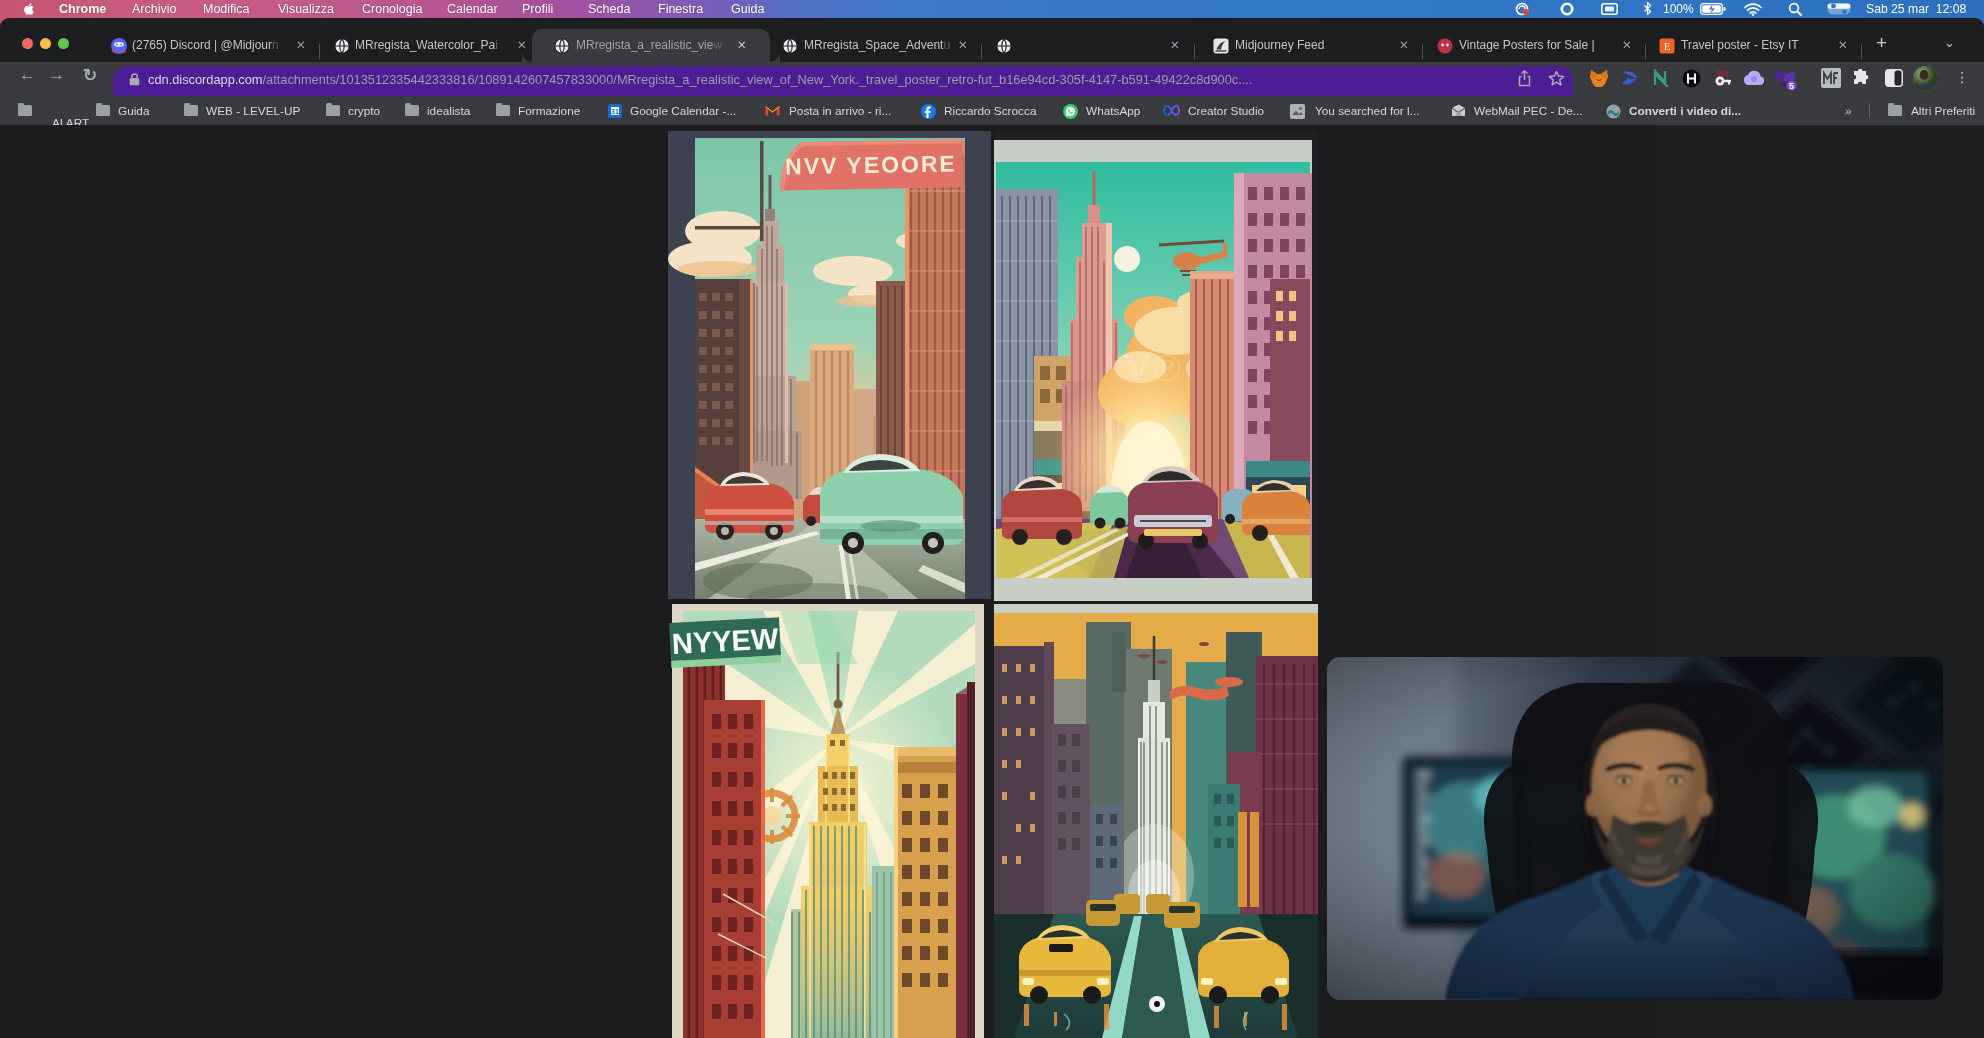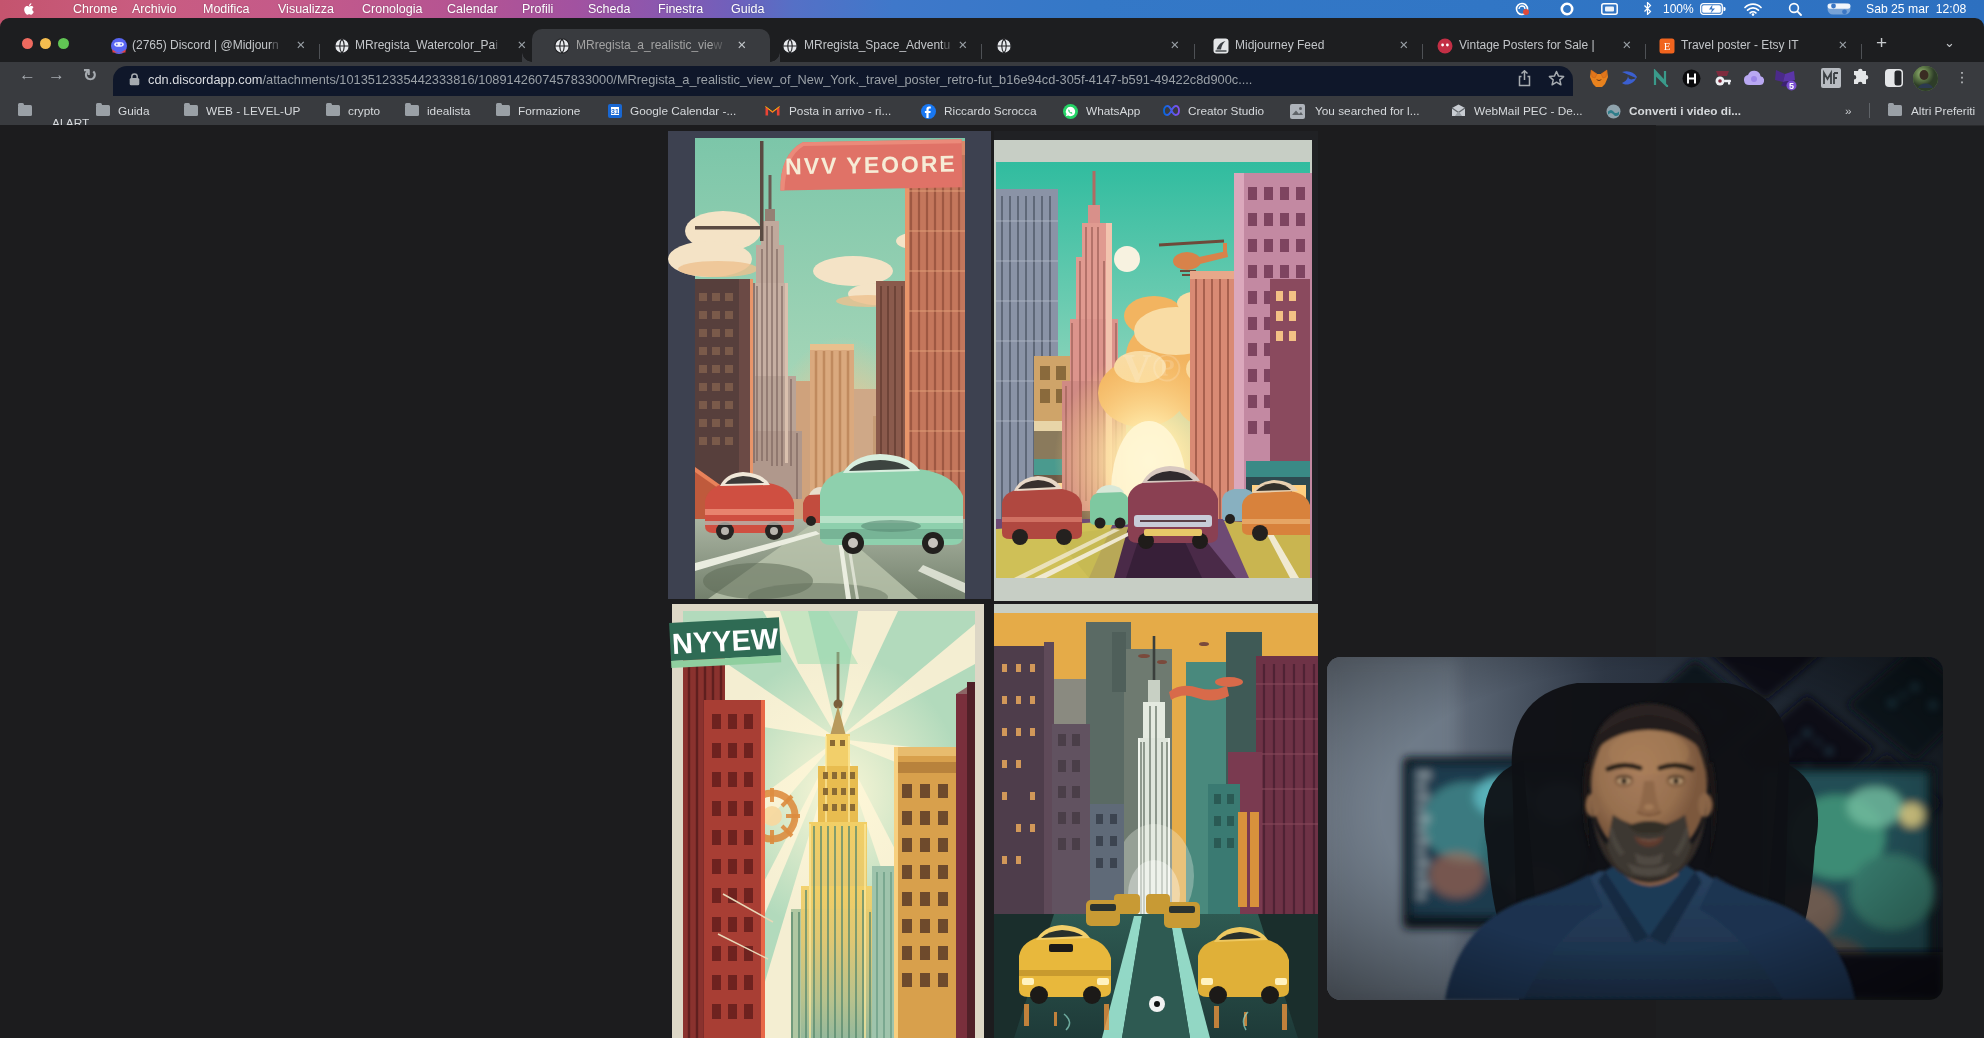--- a/index.html
+++ b/index.html
@@ -20,21 +20,21 @@
 .tab-t { position:absolute; top:20px; color:#c2c5c8; font-size:12px; white-space:nowrap; overflow:hidden; }
 .fava { position:absolute; top:20px; width:16px; height:16px; }
 .cx { position:absolute; top:20px; color:#9aa0a6; font-size:11.5px; }
 .tabdiv { position:absolute; top:26px; width:1px; height:15px; background:#4e5155; }
 #activetab { position:absolute; top:11px; left:532px; width:238px; height:33px; background:#393b3f; border-radius:10px 10px 0 0; }
 #activetab i { content:""; position:absolute; bottom:0; width:10px; height:10px; background:radial-gradient(circle at 0 0, rgba(0,0,0,0) 9.5px, #393b3f 10px); }
 
 
 #toolbar { position:absolute; top:44px; left:0; width:1984px; height:34px; background:#393b3f; }
 .navic { position:absolute; top:4px; color:#a6abb0; font-size:17px; font-weight:bold; }
-#urlpill { position:absolute; top:3.5px; left:113px; width:1460px; height:43px; background:#0f172a; border-radius:14px; color:#9aa0a6; font-size:12.8px; }
+#urlpill { position:absolute; top:3.5px; left:113px; width:1460px; height:43px; background:#4c1d95; border-radius:14px; color:#9aa0a6; font-size:12.8px; }
 #urltxt { position:absolute; top:6px; left:35px; width:1362px; white-space:nowrap; overflow:hidden; }
 
 
 #bookbar { position:absolute; top:78px; left:0; width:1984px; height:29px; background:#393b3f; color:#d6d9dc; font-size:11.8px; box-shadow:0 1px 0 #2a2b2d; }
 .bk { position:absolute; top:7.5px; white-space:nowrap; }
 .fold { position:absolute; top:9px; width:14px; height:11px; background:#9aa0a6; border-radius:1.5px; }
 .fold:before { content:""; position:absolute; top:-2.5px; left:0; width:6px; height:3px; background:#9aa0a6; border-radius:1.5px 1.5px 0 0; }
 
 
 #content { position:absolute; top:107px; left:0; width:1656px; height:913px; background:#1c1c1e; }
@@ -44,21 +44,21 @@
 #cam { position:absolute; left:1327px; top:532px; width:616px; height:343px; border-radius:14px; overflow:hidden; background:#23282f; }
 </style>
 </head>
 <body>
 <div id="stage">
 
 <div id="menubar">
   <svg class="abs" style="left:23px;top:2px;" width="12" height="14" viewBox="0 0 170 170">
         <path fill="#fff" d="M150.37 130.25c-2.45 5.66-5.35 10.87-8.71 15.66-4.58 6.53-8.33 11.05-11.22 13.56-4.48 4.12-9.28 6.23-14.42 6.35-3.69 0-8.14-1.05-13.32-3.18-5.197-2.12-9.973-3.17-14.34-3.17-4.58 0-9.492 1.05-14.746 3.17-5.262 2.13-9.501 3.24-12.742 3.35-4.929.21-9.842-1.96-14.746-6.52-3.13-2.73-7.045-7.41-11.735-14.04-5.032-7.08-9.169-15.29-12.41-24.65-3.471-10.11-5.211-19.9-5.211-29.378 0-10.857 2.346-20.221 7.045-28.068 3.693-6.303 8.606-11.275 14.755-14.925s12.793-5.51 19.948-5.629c3.915 0 9.049 1.211 15.429 3.591 6.362 2.388 10.447 3.599 12.238 3.599 1.339 0 5.877-1.416 13.57-4.239 7.275-2.618 13.415-3.702 18.445-3.275 13.63 1.1 23.87 6.473 30.68 16.153-12.19 7.386-18.22 17.731-18.1 31.002.11 10.337 3.86 18.939 11.23 25.769 3.34 3.17 7.07 5.62 11.22 7.36-.9 2.61-1.85 5.11-2.86 7.51zM119.11 7.24c0 8.102-2.96 15.667-8.86 22.669-7.12 8.324-15.732 13.134-25.071 12.375a25.222 25.222 0 0 1-.188-3.07c0-7.778 3.386-16.102 9.399-22.908 3.002-3.446 6.82-6.311 11.45-8.597 4.62-2.252 8.99-3.497 13.1-3.71.12 1.083.17 2.166.17 3.24z"></path>
       </svg>
-  <div class="mitem" style="left:73px;font-weight:normal;">Chrome</div>
+  <div class="mitem" style="left:59px;font-weight:bold;">Chrome</div>
   <div class="mitem" style="left:132px;">Archivio</div>
   <div class="mitem" style="left:203px;">Modifica</div>
   <div class="mitem" style="left:278px;">Visualizza</div>
   <div class="mitem" style="left:362px;">Cronologia</div>
   <div class="mitem" style="left:447px;">Calendar</div>
   <div class="mitem" style="left:522px;">Profili</div>
   <div class="mitem" style="left:588px;">Scheda</div>
   <div class="mitem" style="left:658px;">Finestra</div>
   <div class="mitem" style="left:731px;">Guida</div>
   <div id="mbright">

